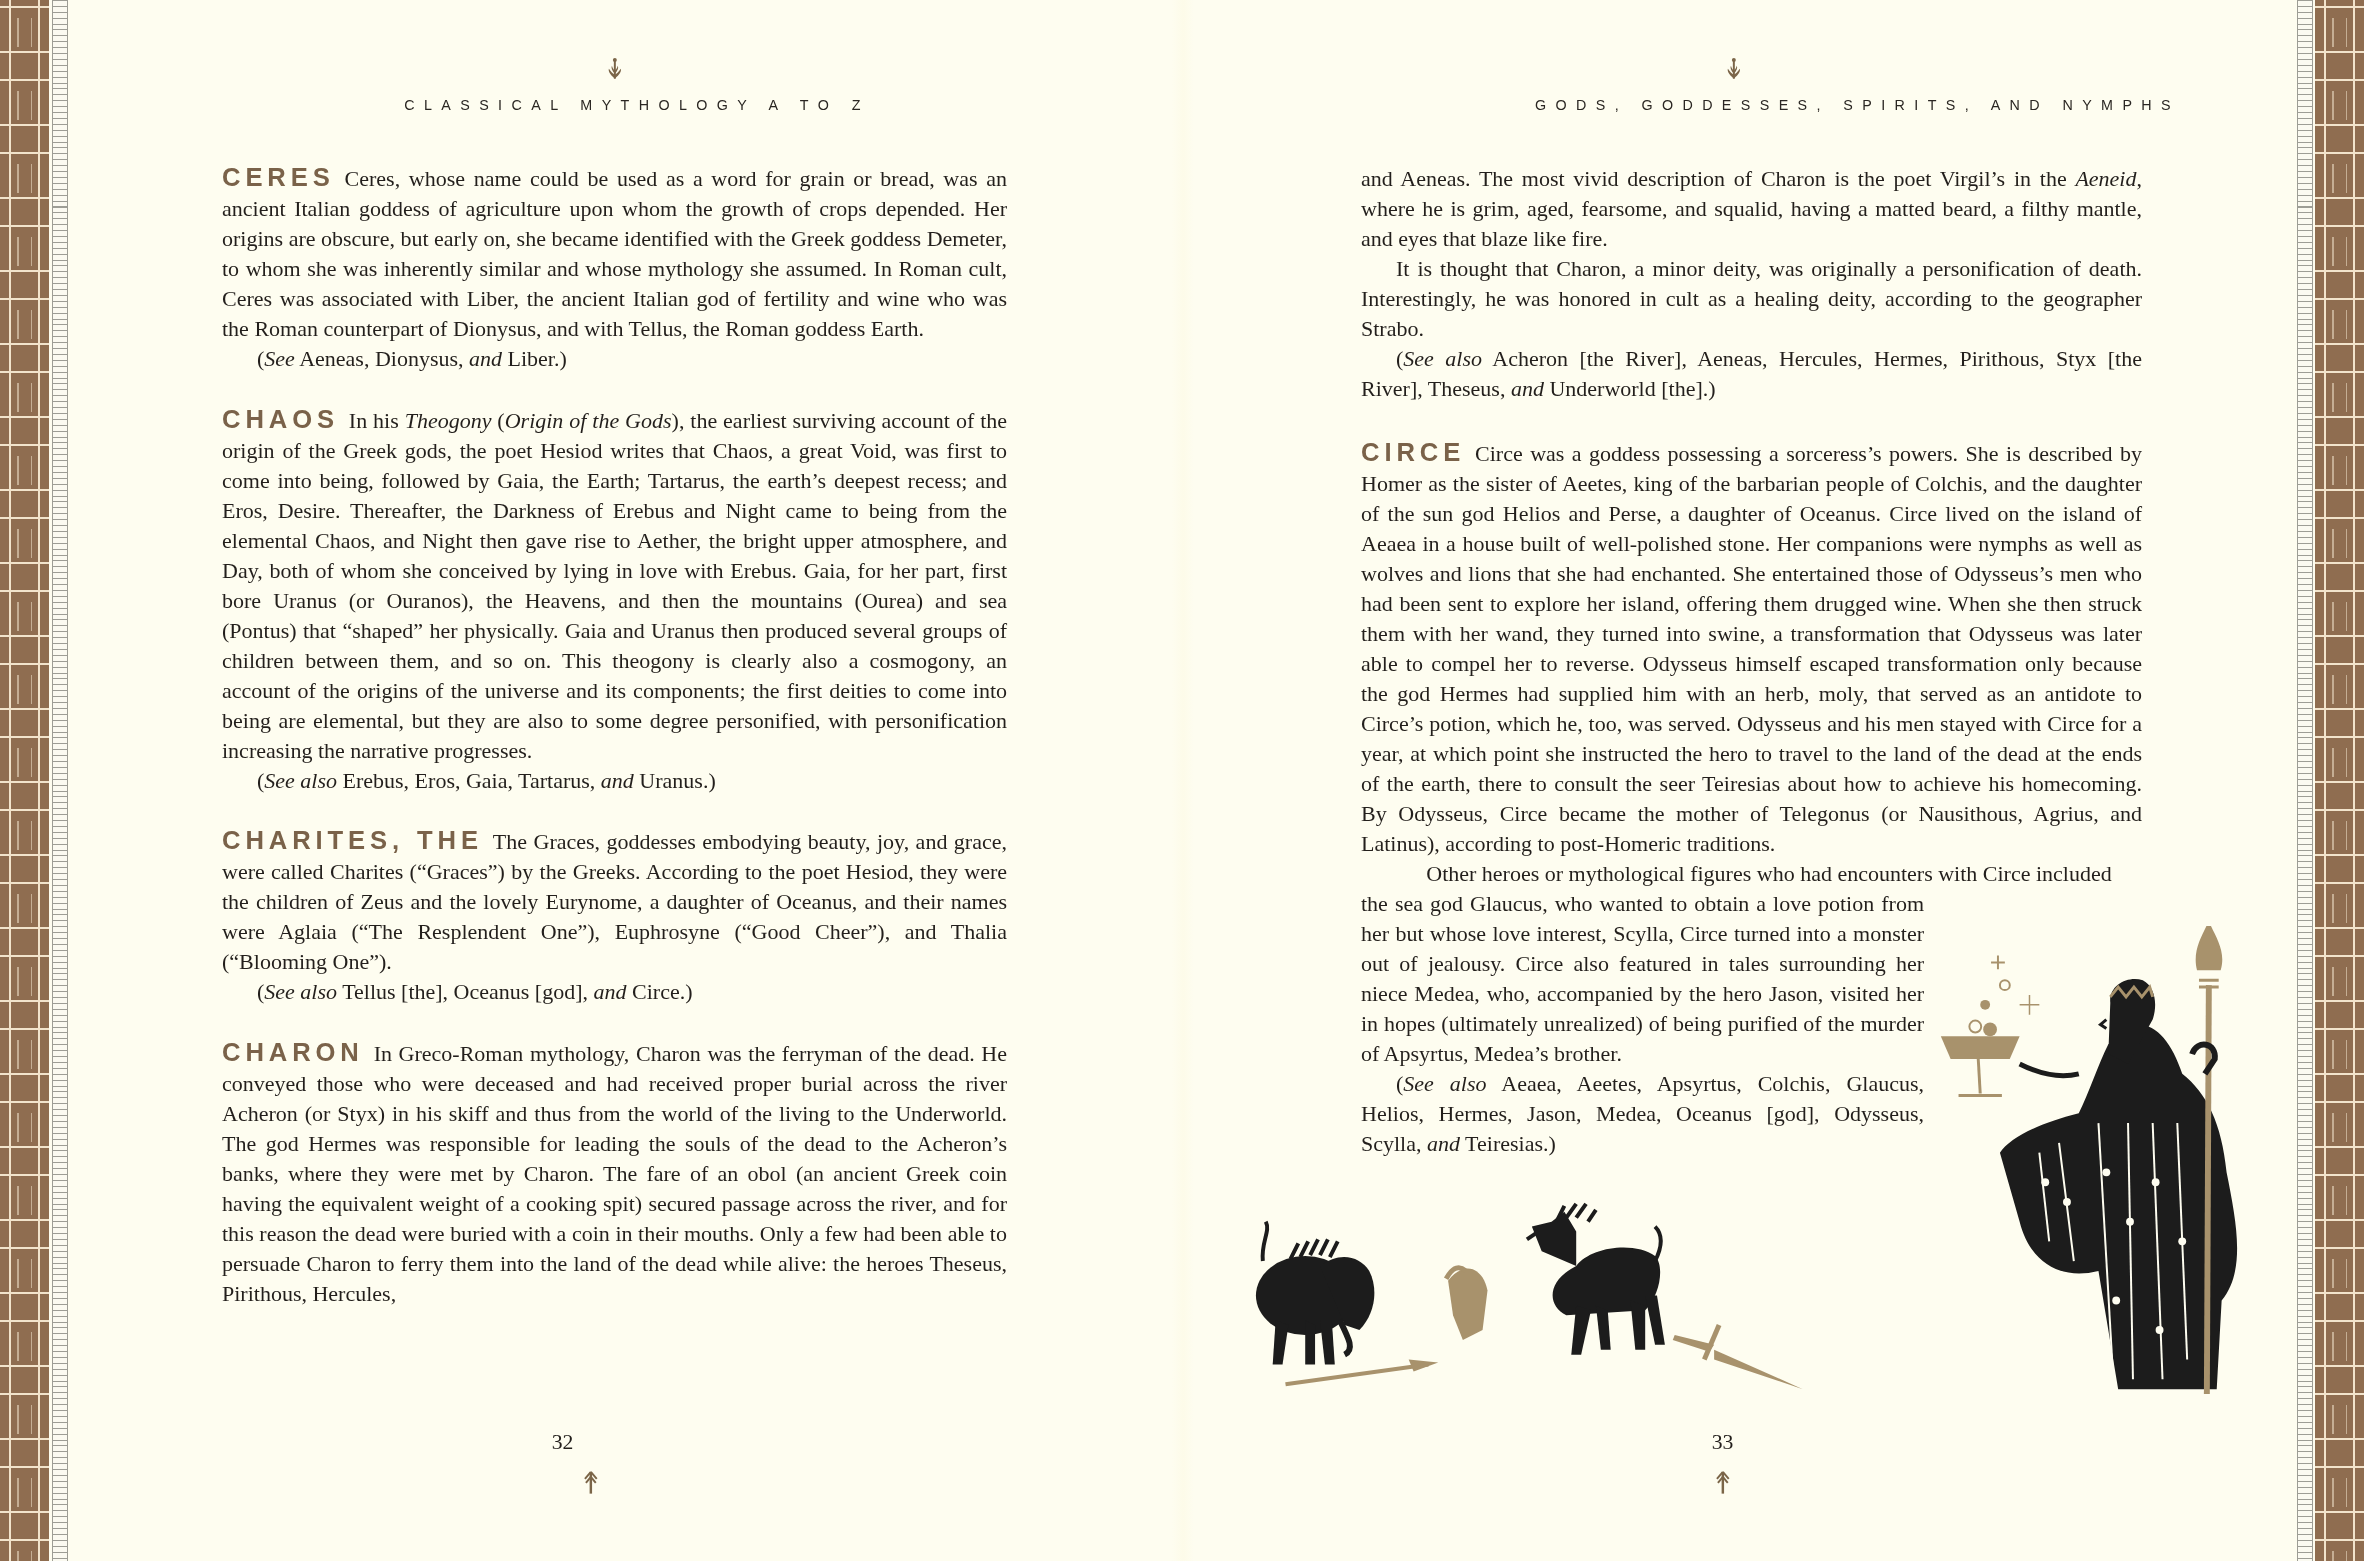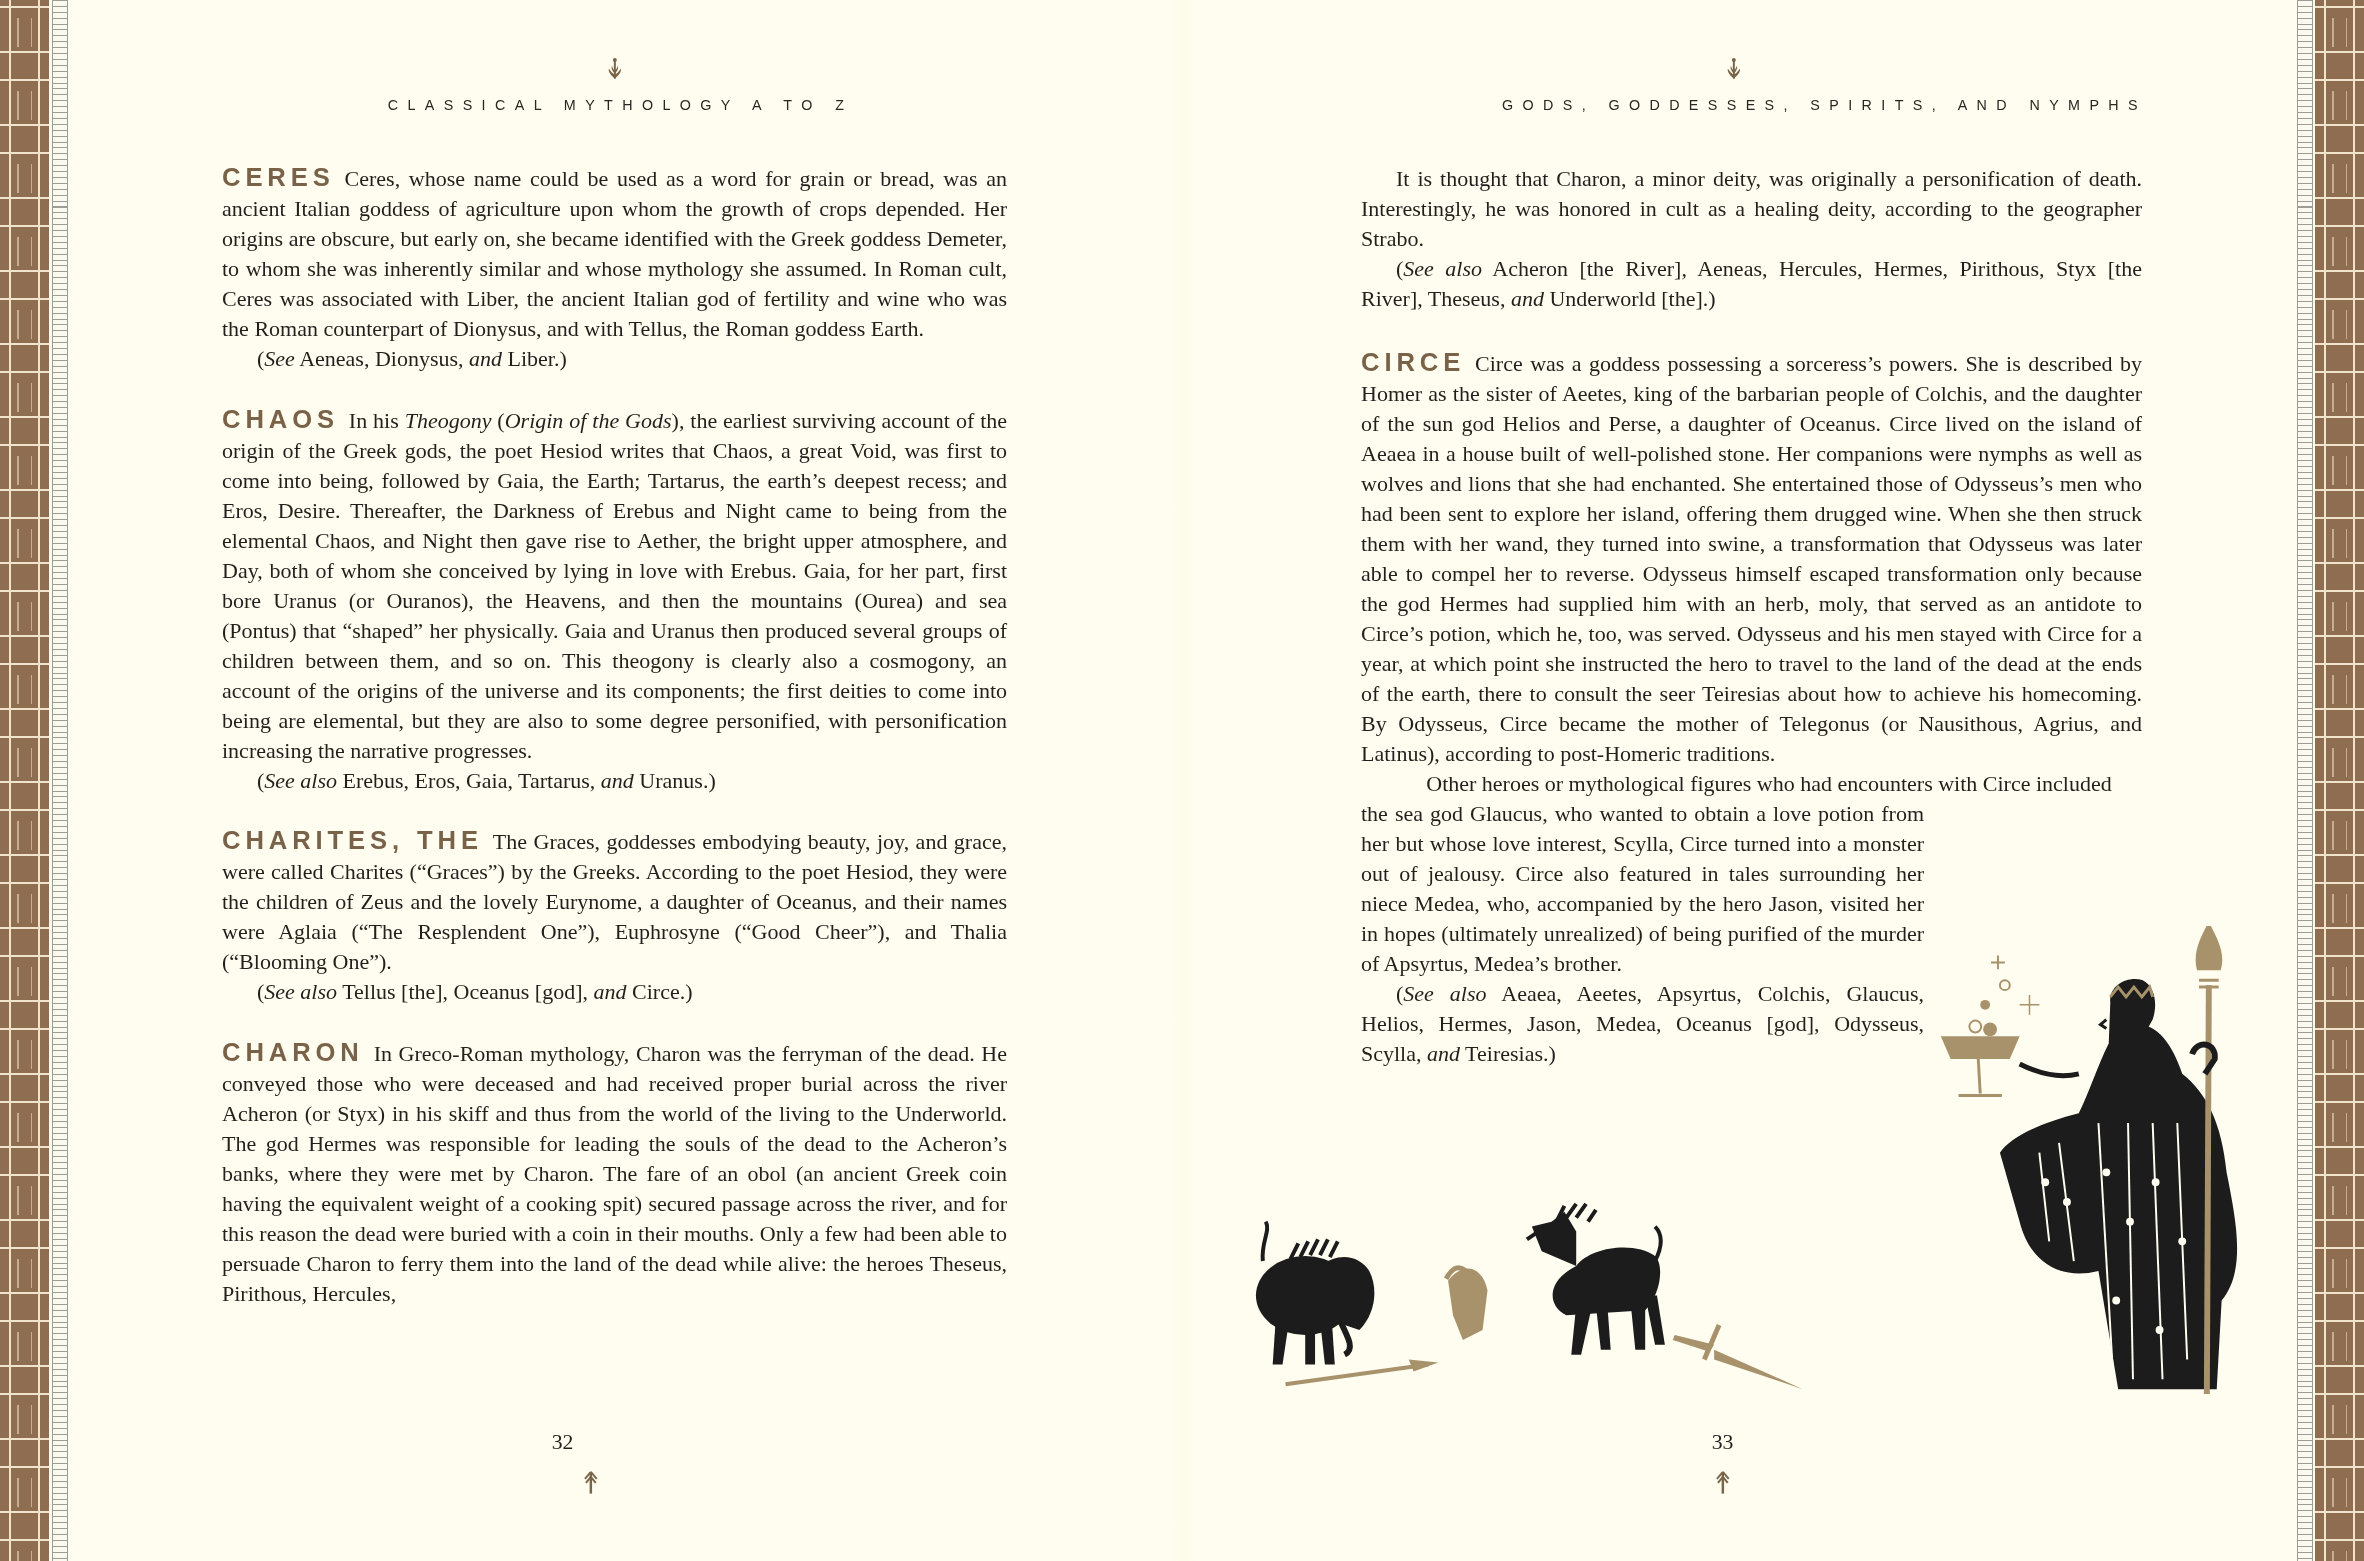--- a/index.html
+++ b/index.html
@@ -33,21 +33,21 @@
       linear-gradient(to right, #8d8d86 0 1px, transparent 1px 14.8px, #8d8d86 14.8px 15.8px);
     opacity: 0.85;
   }
   .meander-left { left: 52px; }
   .meander-right { right: 51px; }
   .gutter {
     position: absolute; top: 0; bottom: 0; left: 1172px; width: 21.7px;
     background: linear-gradient(to right, #fefdf0, #fdfbe9 50%, #fefdf0);
   }
 
-  .page { position: absolute; top: 0; height: 1561px; }
+  .page { position: absolute; top: 0; height: 1561px; padding-left: 33px; }
   .page-left { left: 69px; width: 1103px; }
   .page-right { left: 1194px; width: 1101px; }
 
   .top-ornament, .bottom-ornament {
     position: absolute; width: 19.7px; height: 25.6px;
   }
   .running-head {
     position: absolute; top: 97px; left: 0; right: 0;
     text-align: center; font-family: "Liberation Sans", "DejaVu Sans", sans-serif;
     font-size: 14.3px; letter-spacing: 9.4px; color: #2a2622; text-transform: uppercase;
@@ -129,20 +129,21 @@
   <svg class="top-ornament" style="left:530px;top:57px;" viewBox="0 0 20 26">
     <path d="M10 2 L10 22" stroke="#7b6548" stroke-width="2"></path>
     <circle cx="10" cy="3" r="2" fill="#7b6548"></circle>
     <path d="M10 22 C5 18 3 14 4 12 C6 15 8 17 10 18 C12 17 14 15 16 12 C17 14 15 18 10 22Z" fill="#7b6548"></path>
     <path d="M10 17 C7 14 6 11 7 9 C8 12 9 13 10 14 C11 13 12 12 13 9 C14 11 13 14 10 17Z" fill="#7b6548"></path>
   </svg>
   <div class="running-head" style="left:158px;right:148px;text-align:right;">Gods, Goddesses, Spirits, and Nymphs</div>
 
   <div class="text-col" style="top:152px;">
     <div class="entry">
+      <p><span>and Aeneas. The most vivid description of Charon is the poet Virgil’s in the </span><em>Aeneid</em><span>, where he is grim, aged, fearsome, and squalid, having a matted beard, a filthy mantle, and eyes that blaze like fire.</span></p>
       <p class="indent">It is thought that Charon, a minor deity, was originally a personification of death. Interestingly, he was honored in cult as a healing deity, according to the geographer Strabo.</p>
       <p class="see-also">(<em>See also</em> <span>Acheron [the River], Aeneas, Hercules, Hermes, Pirithous, Styx [the River], Theseus,</span> <em>and</em> <span>Underworld [the].)</span></p>
     </div>
 
     <div class="entry" style="margin-top:33px;">
       <p><span class="headword">CIRCE</span><span>Circe was a goddess possessing a sorceress’s powers. She is described by Homer as the sister of Aeetes, king of the barbarian people of Colchis, and the daughter of the sun god Helios and Perse, a daughter of Oceanus. Circe lived on the island of Aeaea in a house built of well-polished stone. Her com­panions were nymphs as well as wolves and lions that she had enchanted. She entertained those of Odysseus’s men who had been sent to explore her island, offering them drugged wine. When she then struck them with her wand, they turned into swine, a transformation that Odysseus was later able to compel her to reverse. Odysseus himself escaped transformation only because the god Her­mes had supplied him with an herb, moly, that served as an antidote to Circe’s potion, which he, too, was served. Odysseus and his men stayed with Circe for a year, at which point she instructed the hero to travel to the land of the dead at the ends of the earth, there to consult the seer Teiresias about how to achieve his homecoming. By Odysseus, Circe became the mother of Telegonus (or Nausithous, Agrius, and Latinus), according to post-Homeric traditions.</span></p>
       <p class="indent" style="text-align:center;white-space:nowrap;">Other heroes or mythological figures who had encounters with Circe included</p>
       <p class="narrow">the sea god Glaucus, who wanted to obtain a love potion from her but whose love interest, Scylla, Circe turned into a monster out of jealousy. Circe also featured in tales sur­rounding her niece Medea, who, accompanied by the hero Jason, visited her in hopes (ultimately unrealized) of being purified of the murder of Apsyrtus, Medea’s brother.</p>
       <p class="see-also narrow">(<em>See also</em> <span>Aeaea, Aeetes, Apsyrtus, Colchis, Glaucus, Helios, Hermes, Jason, Medea, Oceanus [god], Odysseus, Scylla,</span> <em>and</em> <span>Teiresias.)</span></p>
     </div>

